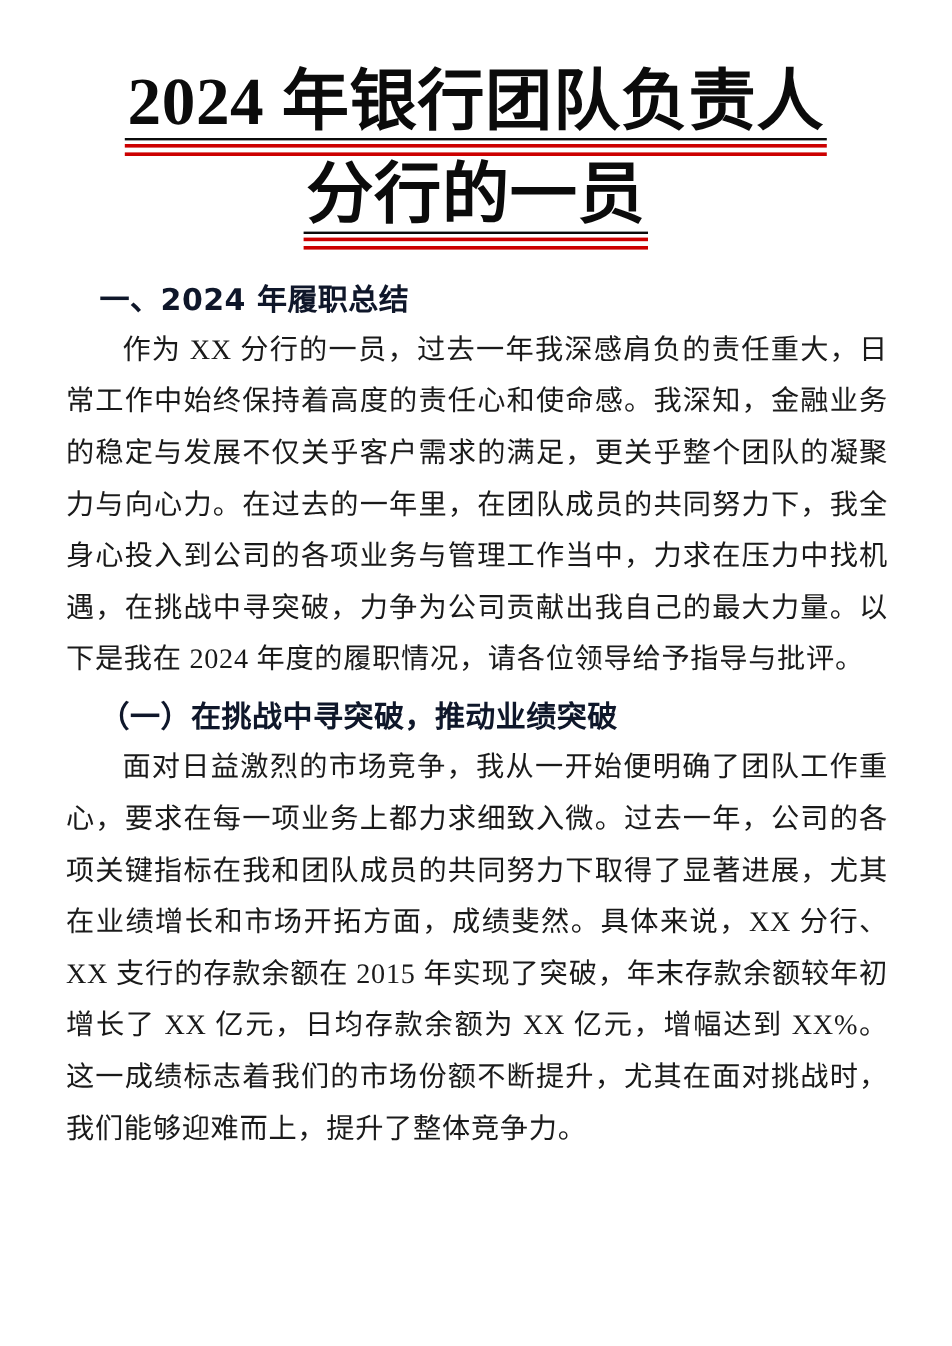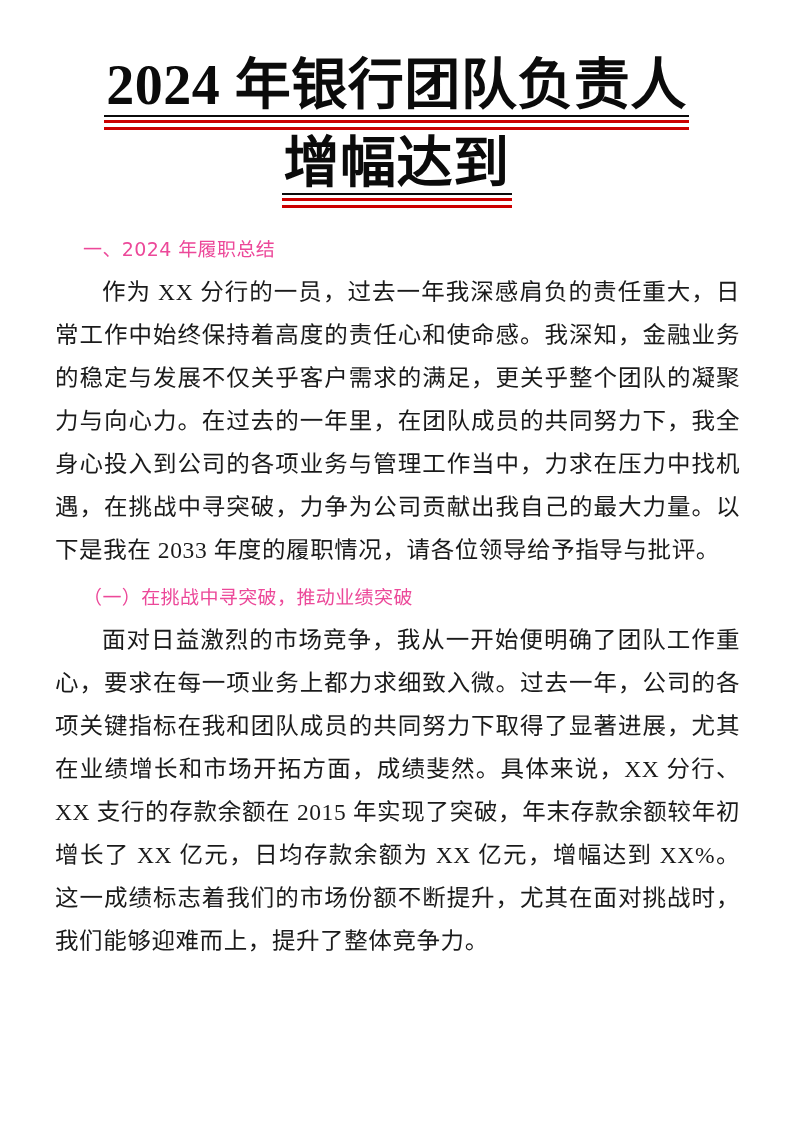--- a/index.html
+++ b/index.html
@@ -79,23 +79,23 @@
   }
   .rule-red-a { bottom: 5px; }
   .rule-red-b { bottom: -2px; }
 
   
   .heading-1,
   .heading-2 {
     margin: 0;
     padding: 0;
     font-family: "DejaVu Sans", "Liberation Sans", sans-serif;
-    font-weight: 400;
-    color: #ec4899;
-    font-size: 19px;
+    font-weight: 700;
+    color: #0f172a;
+    font-size: 25px;
     line-height: 43px;
     text-indent: 30px;
     letter-spacing: 0.4px;
   }
 
   .heading-1 {
     margin-top: 16px;
     padding-left: 55px;
     text-indent: 28px;
   }
@@ -131,30 +131,30 @@
   <div class="doc-title">
     <div class="title-line title-line-1">
       <span class="title-text">
         <span>2024 年银行团队负责人</span>
         <span class="rule-red-a"></span>
         <span class="rule-red-b"></span>
       </span>
     </div>
     <div class="title-line title-line-2">
       <span class="title-text">
-        <span>增幅达到</span>
+        <span>分行的一员</span>
         <span class="rule-red-a"></span>
         <span class="rule-red-b"></span>
       </span>
     </div>
   </div>
 
   <div class="spacer-sm"></div>
 
   <h2 class="heading-1">一、2024 年履职总结</h2>
 
-  <p class="body-para">作为 XX 分行的一员，过去一年我深感肩负的责任重大，日常工作中始终保持着高度的责任心和使命感。我深知，金融业务的稳定与发展不仅关乎客户需求的满足，更关乎整个团队的凝聚力与向心力。在过去的一年里，在团队成员的共同努力下，我全身心投入到公司的各项业务与管理工作当中，力求在压力中找机遇，在挑战中寻突破，力争为公司贡献出我自己的最大力量。以下是我在 2033 年度的履职情况，请各位领导给予指导与批评。</p>
+  <p class="body-para">作为 XX 分行的一员，过去一年我深感肩负的责任重大，日常工作中始终保持着高度的责任心和使命感。我深知，金融业务的稳定与发展不仅关乎客户需求的满足，更关乎整个团队的凝聚力与向心力。在过去的一年里，在团队成员的共同努力下，我全身心投入到公司的各项业务与管理工作当中，力求在压力中找机遇，在挑战中寻突破，力争为公司贡献出我自己的最大力量。以下是我在 2024 年度的履职情况，请各位领导给予指导与批评。</p>
 
   <h3 class="heading-2">（一）在挑战中寻突破，推动业绩突破</h3>
 
   <p class="body-para">面对日益激烈的市场竞争，我从一开始便明确了团队工作重心，要求在每一项业务上都力求细致入微。过去一年，公司的各项关键指标在我和团队成员的共同努力下取得了显著进展，尤其在业绩增长和市场开拓方面，成绩斐然。具体来说，XX 分行、XX 支行的存款余额在 2015 年实现了突破，年末存款余额较年初增长了 XX 亿元，日均存款余额为 XX 亿元，增幅达到 XX%。这一成绩标志着我们的市场份额不断提升，尤其在面对挑战时，我们能够迎难而上，提升了整体竞争力。</p>
 
 </div>
 
 </body></html>

